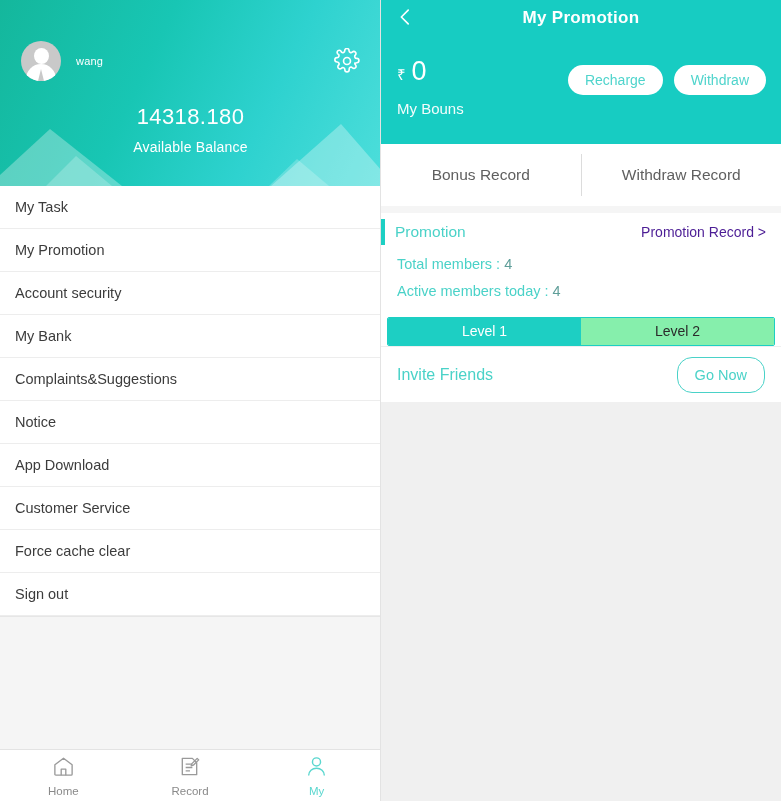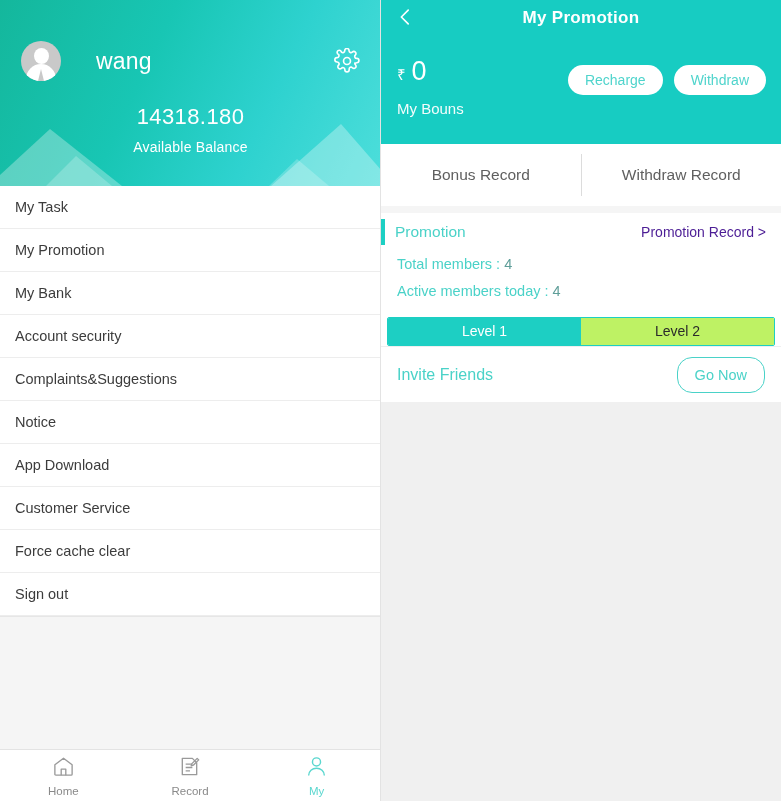--- a/index.html
+++ b/index.html
@@ -101,23 +101,22 @@
   }
   .avatar .tie {
     position: absolute;
     width: 6px; height: 12px;
     background: #c9c9c9;
     left: 17px; bottom: 0;
     clip-path: polygon(50% 0, 100% 100%, 0 100%);
   }
   .user-name {
     color: #ffffff;
-    font-size: 23px;
+    font-size: 11px;
     letter-spacing: .2px;
-    margin-left: 20px;
   }
   .gear-btn {
     position: absolute;
     top: 48px; right: 21px;
     z-index: 3;
     cursor: pointer;
     line-height: 0;
   }
   .balance-block {
     position: absolute;
@@ -313,21 +312,21 @@
     border-radius: 2px;
     overflow: hidden;
     height: 29px;
   }
   .level-tab {
     flex: 1;
     text-align: center;
     line-height: 27px;
     font-size: 14px;
     cursor: pointer;
-    background: #bef264;
+    background: #86efac;
     color: #2b2b2b;
   }
   .level-tab.active {
     background: #1dcfc3;
     color: #ffffff;
   }
 
   .stat-table {
     display: flex;
     padding: 16px 0 16px 16px;
@@ -401,24 +400,24 @@
     </div>
 
     <div class="menu-list">
       <div class="menu-item">
           <span>My Task</span>
         </div>
       <div class="menu-item">
           <span>My Promotion</span>
         </div>
       <div class="menu-item">
+          <span>Account security</span>
+        </div>
+      <div class="menu-item">
           <span>My Bank</span>
-        </div>
-      <div class="menu-item">
-          <span>Account security</span>
         </div>
       <div class="menu-item">
           <span>Complaints&amp;Suggestions</span>
         </div>
       <div class="menu-item">
           <span>Notice</span>
         </div>
       <div class="menu-item">
           <span>App Download</span>
         </div>

